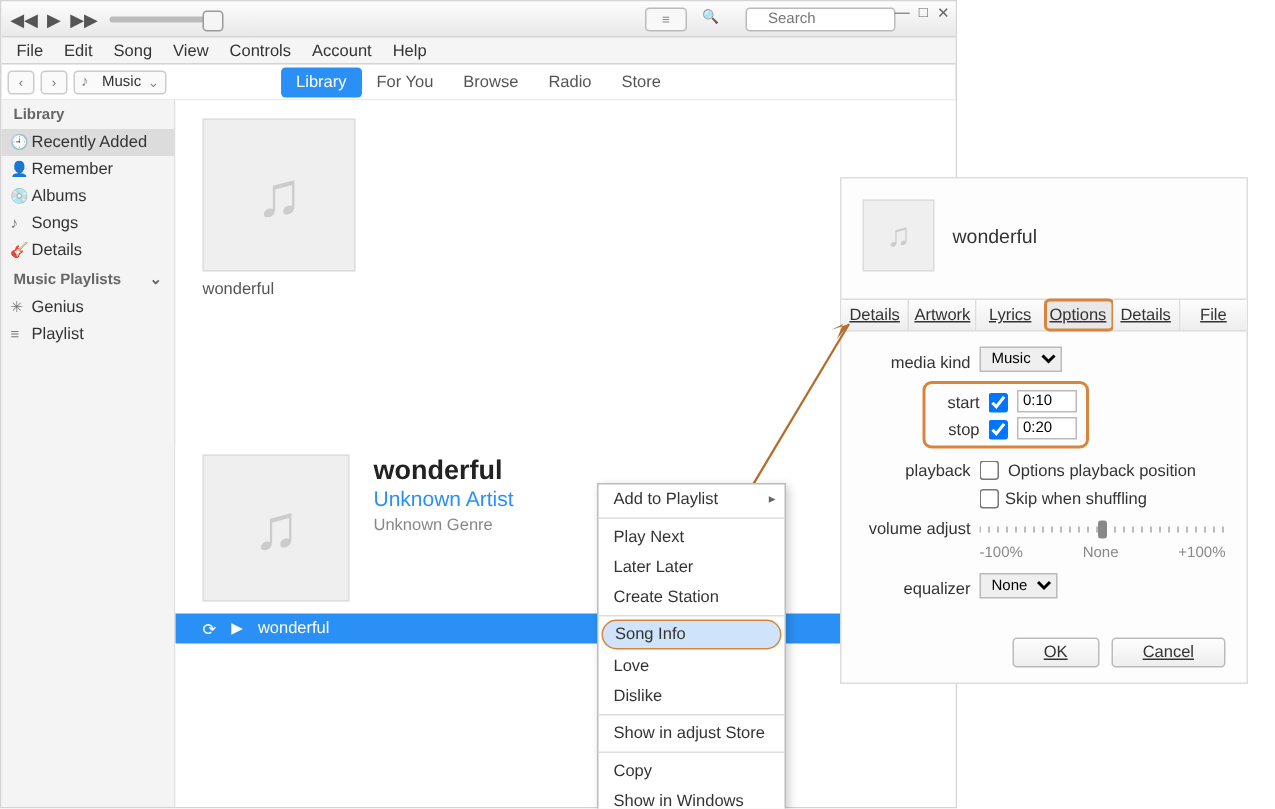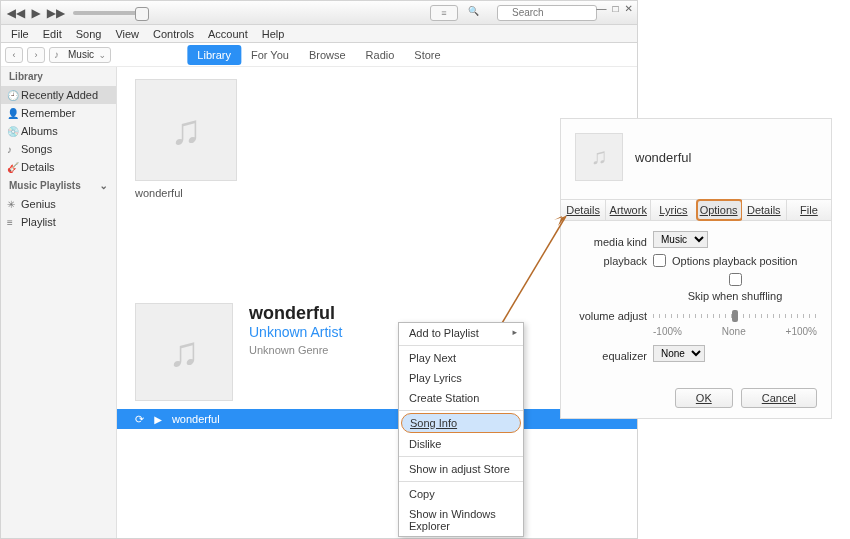--- a/index.html
+++ b/index.html
@@ -55,21 +55,21 @@
 .songs-count{font-size:11px;color:#666;padding:6px 18px;}
 
 .playing-row{background:#2b90f5;color:#fff;height:20px;display:flex;align-items:center;padding:0 18px;gap:10px;font-size:11px;margin-top:0;}
 .playing-row .play{font-size:10px;}
 
 
 .ctx{position:absolute;left:398px;top:322px;width:126px;background:#fff;border:1px solid #bbb;box-shadow:2px 2px 6px rgba(0,0,0,0.2);font-size:11px;z-index:50;}
 .ctx-item{padding:4px 10px;cursor:default;position:relative;}
 .ctx-item.arrow::after{content:"▸";position:absolute;right:6px;font-size:9px;color:#666;}
 .ctx-sep{height:1px;background:#ddd;margin:2px 0;}
-.ctx-item.hi{background:#cfe4fb;border:1px solid #d9843b;border-radius:10px;margin:1px 2px;padding:3px 8px;text-decoration:underline;}
+.ctx-item.hi{background:#cfe4fb;border:1px solid #d9843b;border-radius:10px;margin:1px 2px;padding:3px 8px;}
 
 
 .arrow-line{position:absolute;left:462px;top:210px;width:110px;height:180px;z-index:40;pointer-events:none;}
 
 
 .dialog{position:absolute;left:560px;top:118px;width:272px;background:#fdfdfd;border:1px solid #ddd;z-index:30;font-size:11px;}
 .dlg-head{display:flex;align-items:center;gap:12px;padding:14px 14px 18px;}
 .dlg-art{width:48px;height:48px;background:#efefef;border:1px solid #ddd;display:flex;align-items:center;justify-content:center;}
 .dlg-title{font-size:13px;color:#333;}
 .dlg-tabs{display:flex;border-top:1px solid #ddd;border-bottom:1px solid #ddd;background:#f5f5f5;}
@@ -79,21 +79,21 @@
 .dlg-tab.hl{outline:2px solid #d9843b;outline-offset:-1px;border-radius:3px;}
 .dlg-body{padding:10px 14px;}
 .fld{display:flex;align-items:flex-end;gap:6px;margin-bottom:6px;}
 .fld label{width:72px;text-align:right;font-size:11px;color:#333;}
 .fld select,.fld input[type=text]{font-size:10px;border:1px solid #bbb;padding:1px 3px;}
 .timebox{border:2px solid #d9843b;border-radius:6px;padding:4px 6px;margin-bottom:8px;display:inline-block;margin-left:40px;}
 .timebox .fld{margin-bottom:3px;}
 .timebox .fld:last-child{margin-bottom:0;}
 .timebox label{width:30px;}
 .timebox input[type=text]{width:40px;}
-.chk{display:flex;align-items:center;gap:4px;font-size:11px;margin-bottom:4px;margin-left:78px;flex-direction:column;}
+.chk{display:flex;align-items:center;gap:4px;font-size:11px;margin-bottom:4px;margin-left:78px;}
 .slider-row{display:flex;align-items:center;gap:6px;margin:8px 0;}
 .slider-row label{width:72px;text-align:right;}
 .slider{flex:1;height:4px;background:repeating-linear-gradient(90deg,#bbb 0 1px,transparent 1px 6px);position:relative;}
 .slider::after{content:"";position:absolute;left:50%;top:-4px;width:6px;height:12px;background:#888;border-radius:2px;transform:translateX(-50%);}
 .slider-labels{display:flex;justify-content:space-between;font-size:10px;color:#888;margin-left:78px;margin-top:-4px;}
 .dlg-foot{display:flex;justify-content:flex-end;gap:8px;padding:10px 14px;text-decoration:underline;}
 .btn{border:1px solid #bbb;border-radius:3px;padding:3px 20px;font-size:11px;background:linear-gradient(#fdfdfd,#eee);cursor:pointer;}
 </style>
 </head>
 <body>
@@ -206,24 +206,25 @@
         </div>
       </div>
     </div>
   </div>
 </div>
 
 <div class="ctx">
   <div class="ctx-item arrow">Add to Playlist</div>
   <div class="ctx-sep"></div>
   <div class="ctx-item">Play Next</div>
-  <div class="ctx-item">Play Lyrics</div>
+  <div class="ctx-item">Later Later</div>
   <div class="ctx-item">Create Station</div>
   <div class="ctx-sep"></div>
   <div class="ctx-item hi">Song Info</div>
+  <div class="ctx-item">Love</div>
   <div class="ctx-item">Dislike</div>
   <div class="ctx-sep"></div>
   <div class="ctx-item">Show in adjust Store</div>
   <div class="ctx-sep"></div>
   <div class="ctx-item">Copy</div>
   <div class="ctx-item">Show in Windows Explorer</div>
 
 </div>
 
 <svg class="arrow-line">
@@ -244,20 +245,32 @@
     <div class="dlg-tab">Lyrics</div>
     <div class="dlg-tab active hl">Options</div>
     <div class="dlg-tab">Details</div>
     <div class="dlg-tab">File</div>
   </div>
   <div class="dlg-body">
     <div class="fld">
       <label>media kind</label>
       <select><option>Music</option></select>
     </div>
+    <div class="timebox">
+      <div class="fld">
+        <label>start</label>
+        <input type="checkbox" checked="" style="">
+        <input type="text" value="0:10" style="">
+      </div>
+      <div class="fld">
+        <label>stop</label>
+        <input type="checkbox" checked="" style="">
+        <input type="text" value="0:20" style="">
+      </div>
+    </div>
     <div class="fld">
       <label>playback</label>
       <input type="checkbox" style="">
       <span>Options playback position</span>
     </div>
     <div class="chk">
       <input type="checkbox" style="">
       <span>Skip when shuffling</span>
     </div>
     <div class="slider-row">

